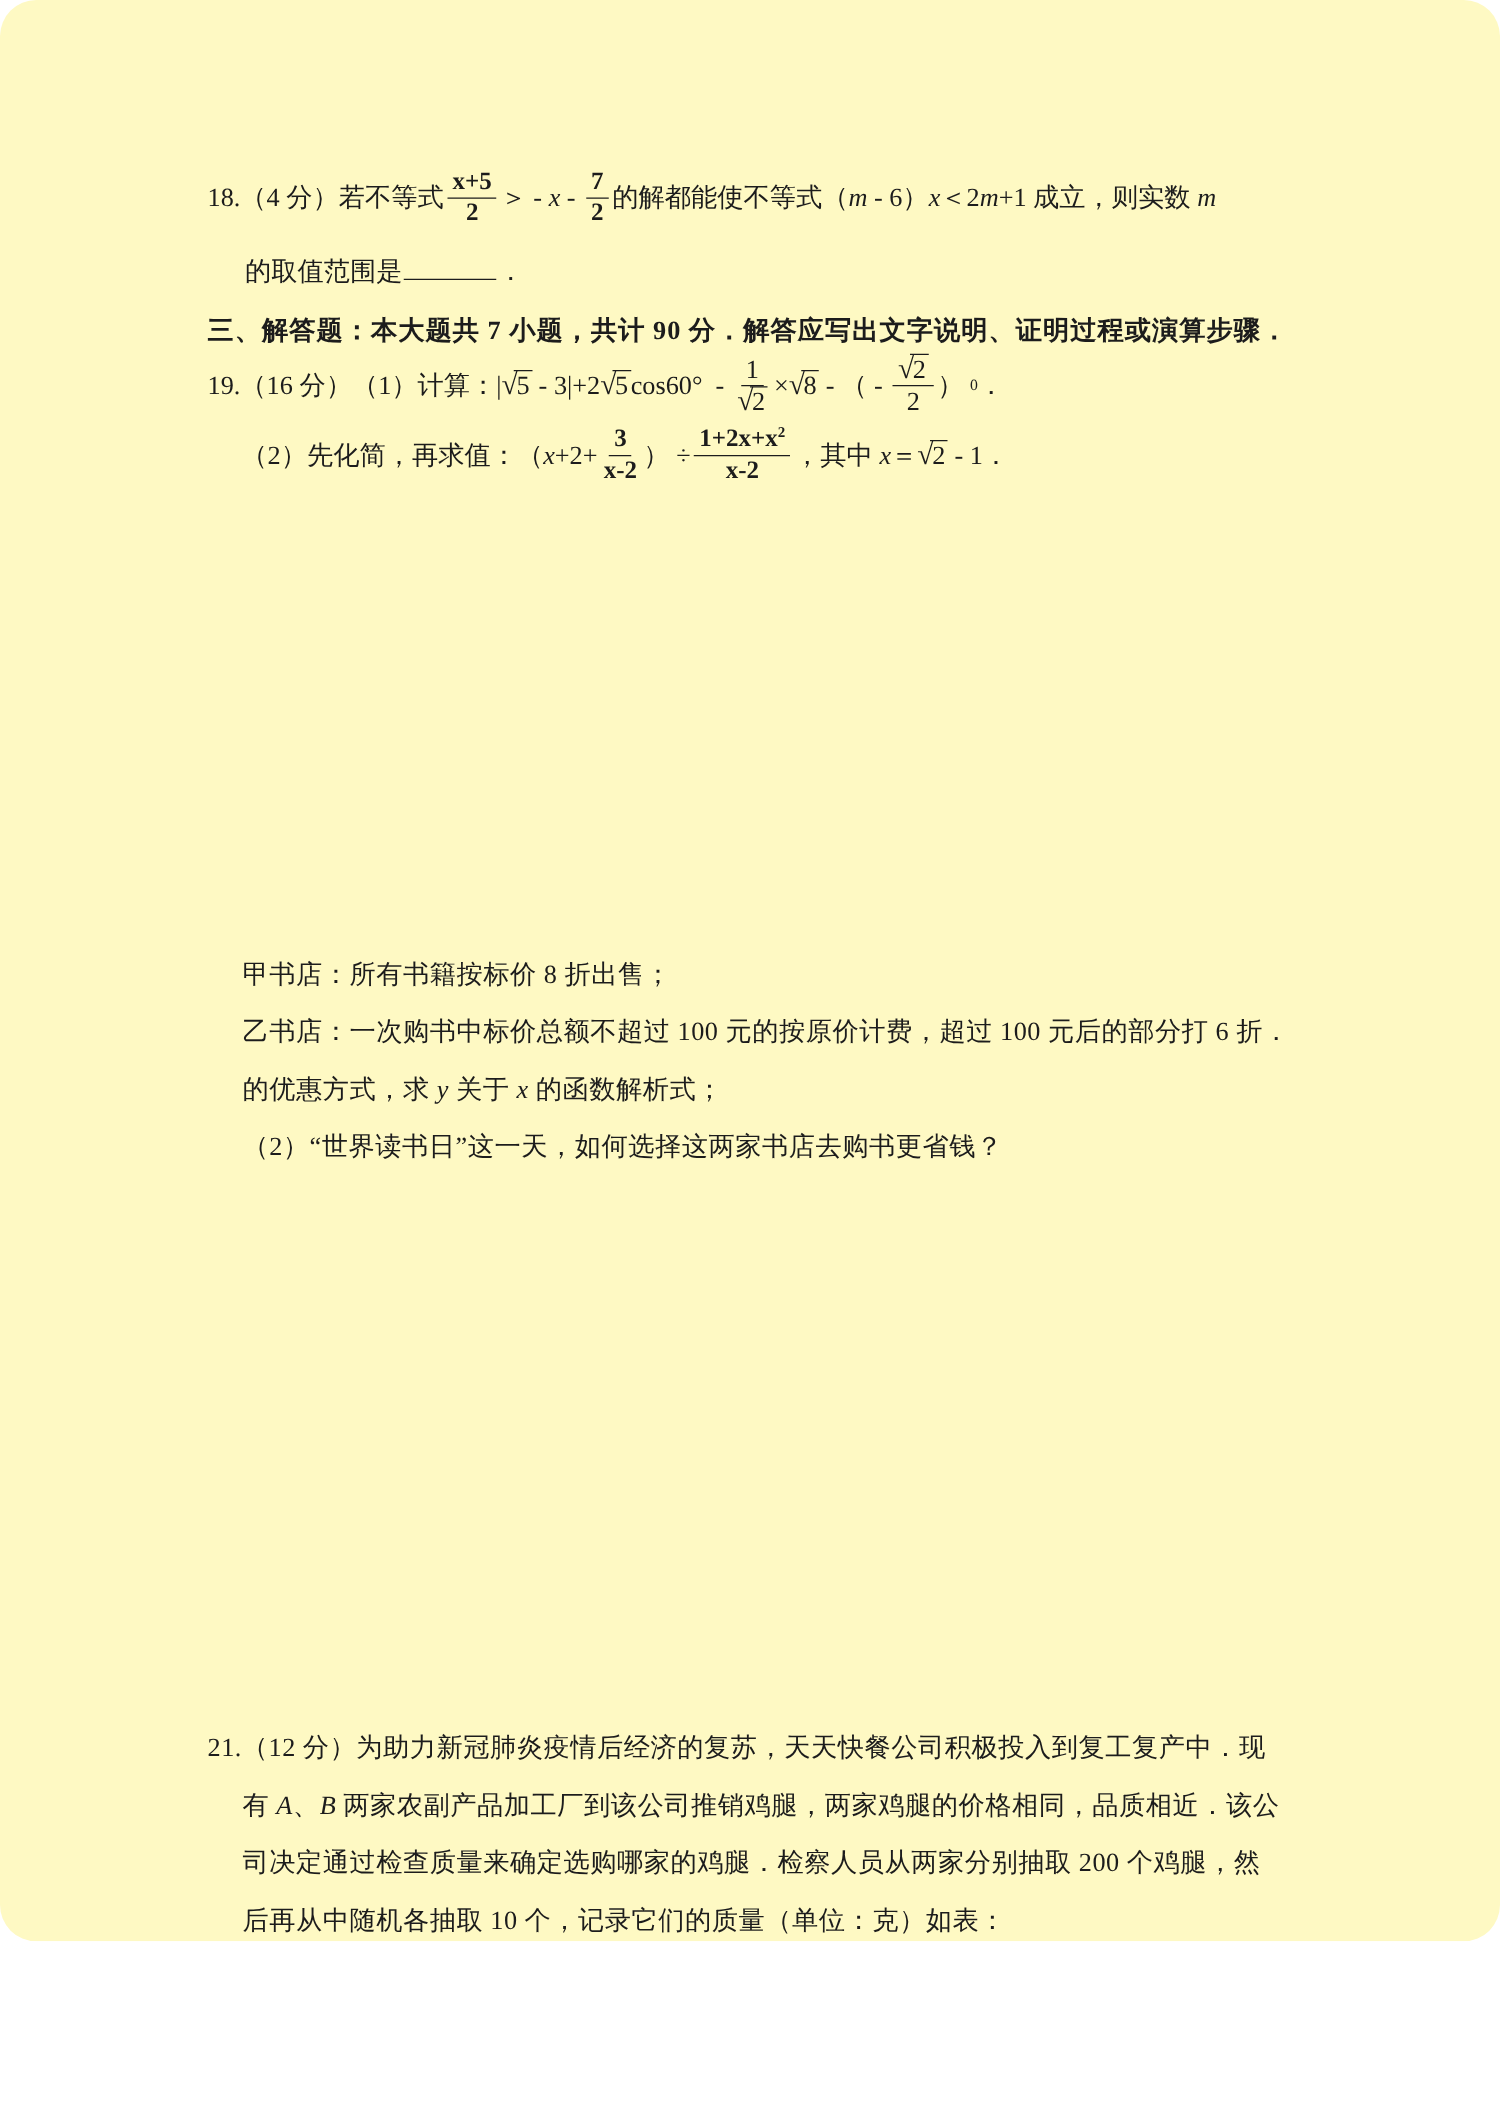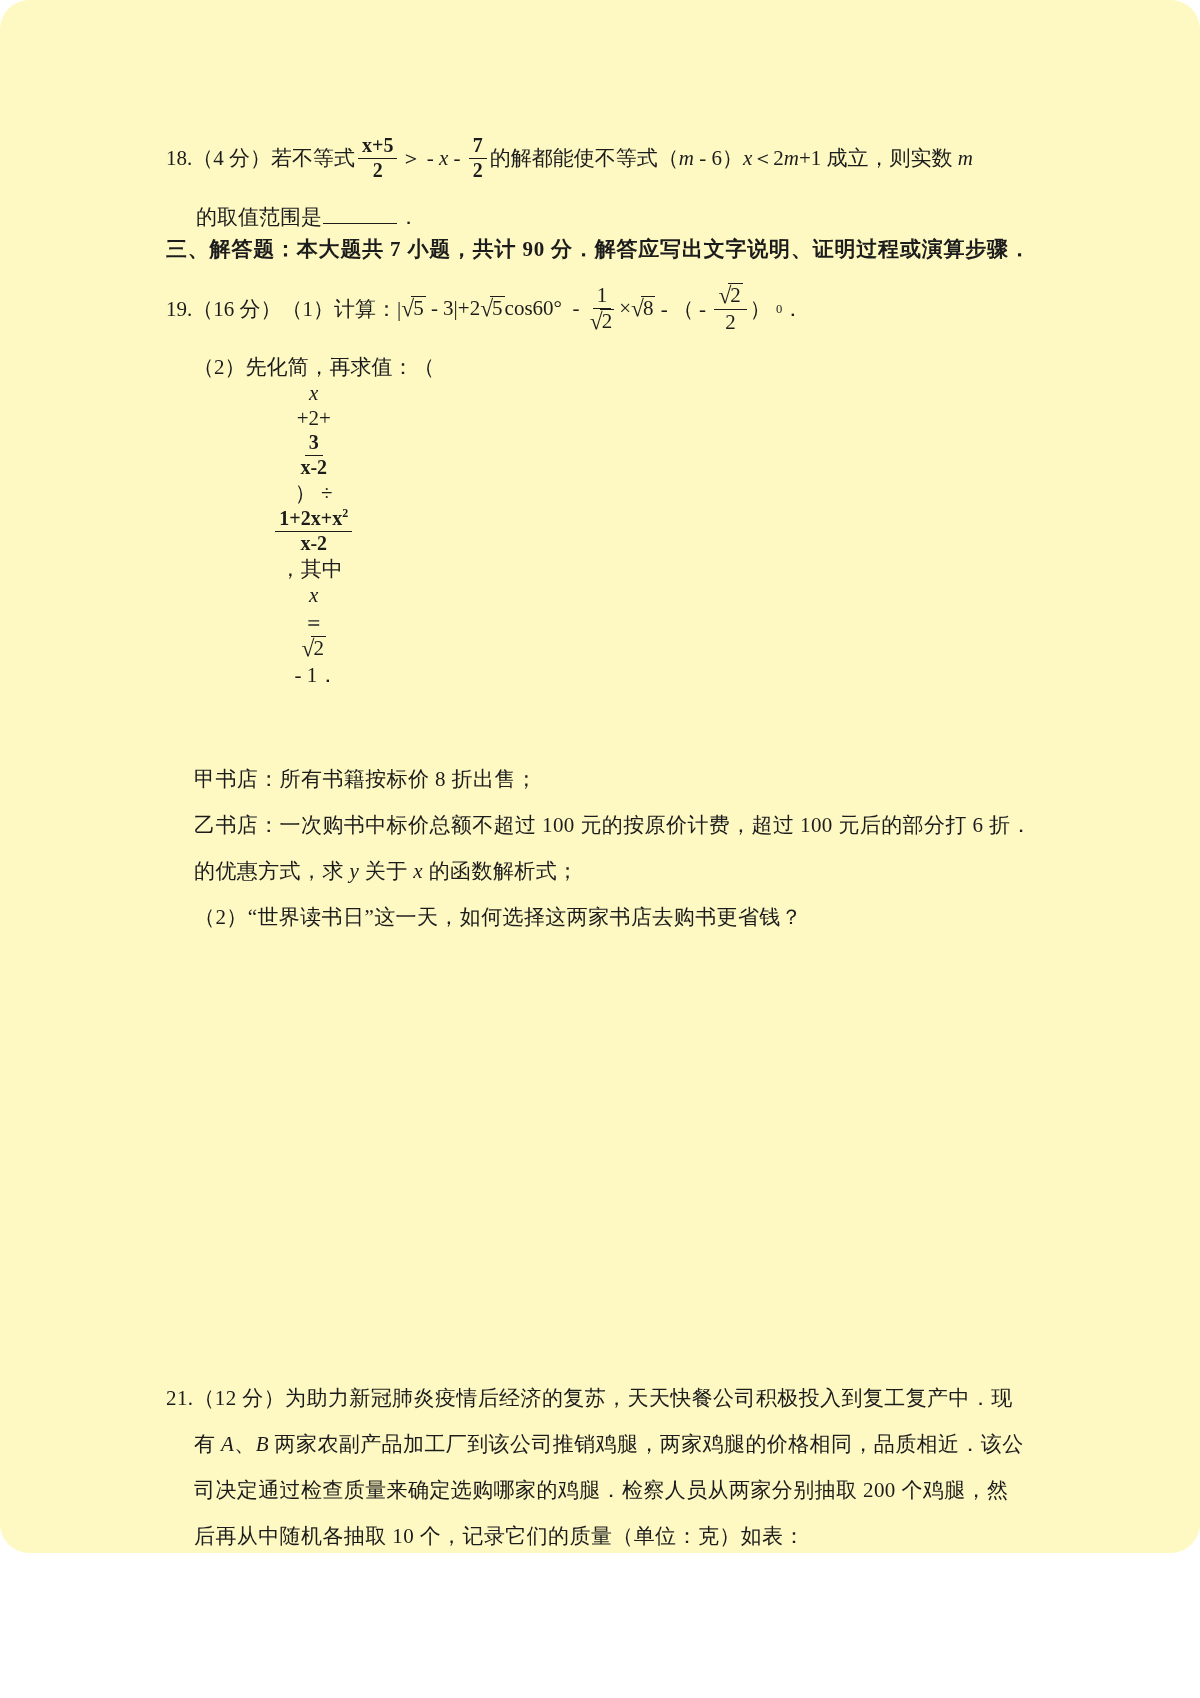--- a/index.html
+++ b/index.html
@@ -47,39 +47,39 @@
       <span class="t"> - 6）</span>
       <span class="t it">x</span>
       <span class="t">＜2</span>
       <span class="t it">m</span>
       <span class="t">+1 成立，则实数 </span>
       <span class="t it">m</span>
     </div>
 
   <div class="abs" style="top:201px;left:196px;"><span class="t">的取值范围是</span><span class="blank"></span><span class="t">．</span></div>
 
-  <div class="abs bold" style="top:235px;text-align:center;">三、解答题：本大题共 7 小题，共计 90 分．解答应写出文字说明、证明过程或演算步骤．</div>
+  <div class="abs bold" style="top:250px;text-align:center;">三、解答题：本大题共 7 小题，共计 90 分．解答应写出文字说明、证明过程或演算步骤．</div>
 
   <div class="abs flexline" style="top:283px;">
       <span class="t">19.（16 分）（1）计算：|</span>
       <span class="sqrt"><span class="rs">√</span><span class="rb"><span class="t">5</span></span></span>
       <span class="t"> - 3|+2</span>
       <span class="sqrt"><span class="rs">√</span><span class="rb"><span class="t">5</span></span></span>
       <span class="t">cos60°  - </span>
       <span class="frac"><span class="num"><span class="t">1</span></span><span class="den"><span class="sqrt"><span class="rs">√</span><span class="rb"><span class="t">2</span></span></span></span></span>
       <span class="t">×</span>
       <span class="sqrt"><span class="rs">√</span><span class="rb"><span class="t">8</span></span></span>
       <span class="t"> - （ - </span>
       <span class="frac"><span class="num"><span class="sqrt"><span class="rs">√</span><span class="rb"><span class="t">2</span></span></span></span><span class="den"><span class="t">2</span></span></span>
       <span class="t">） </span>
       <sup class="sup">0</sup>
       <span class="t">．</span>
     </div>
 
-  <div class="abs flexline" style="top:353px;left:193px;flex-direction:column;">
+  <div class="abs flexline" style="top:340px;left:193px;">
       <span class="t">（2）先化简，再求值：（</span>
       <span class="t it">x</span>
       <span class="t">+2+</span>
       <span class="frac mono"><span class="num"><span class="t">3</span></span><span class="den"><span class="t">x-2</span></span></span>
       <span class="t">） ÷</span>
       <span class="frac mono"><span class="num"><span class="t">1+2x+x</span><sup class="sup">2</sup></span><span class="den"><span class="t">x-2</span></span></span>
       <span class="t">，其中 </span>
       <span class="t it">x</span>
       <span class="t">＝</span>
       <span class="sqrt"><span class="rs">√</span><span class="rb"><span class="t">2</span></span></span>

